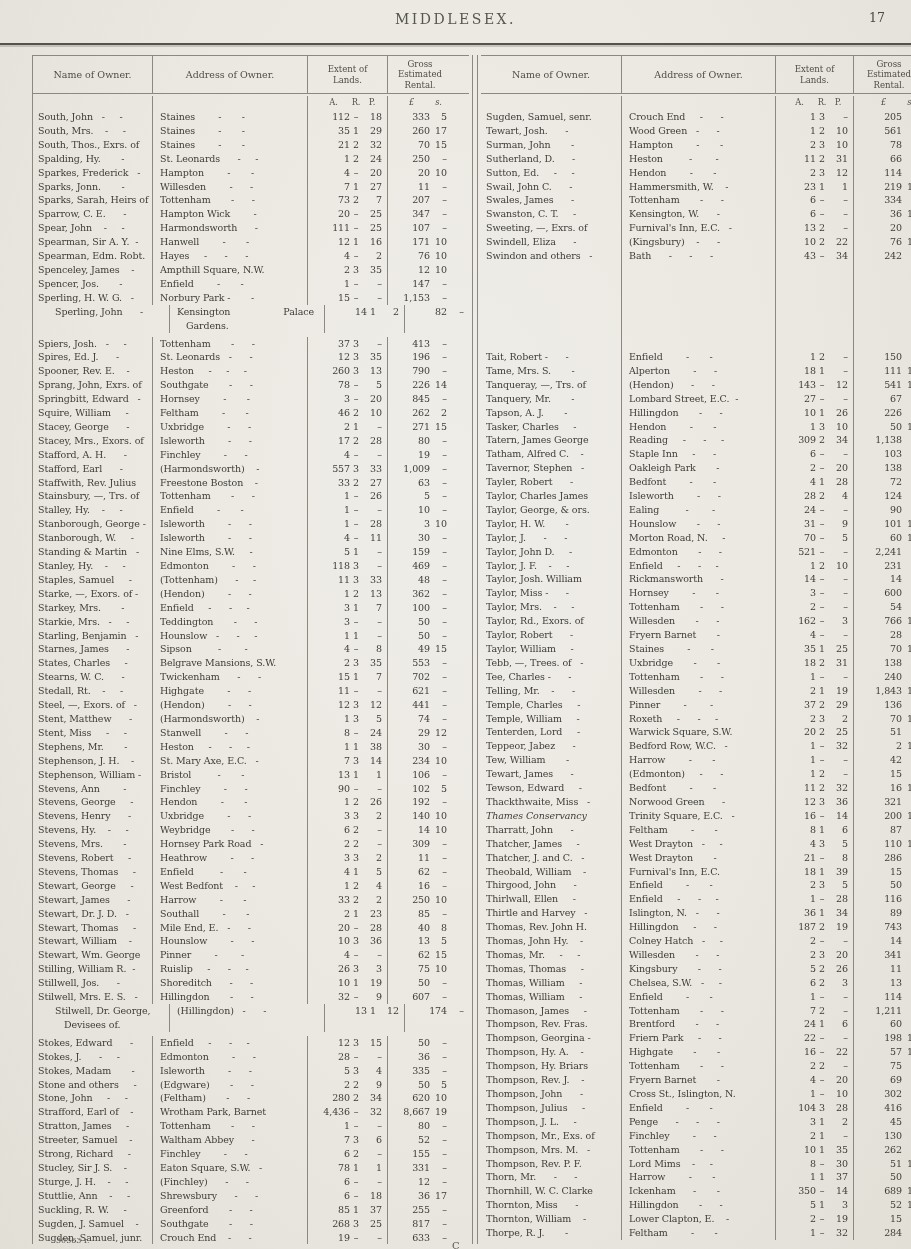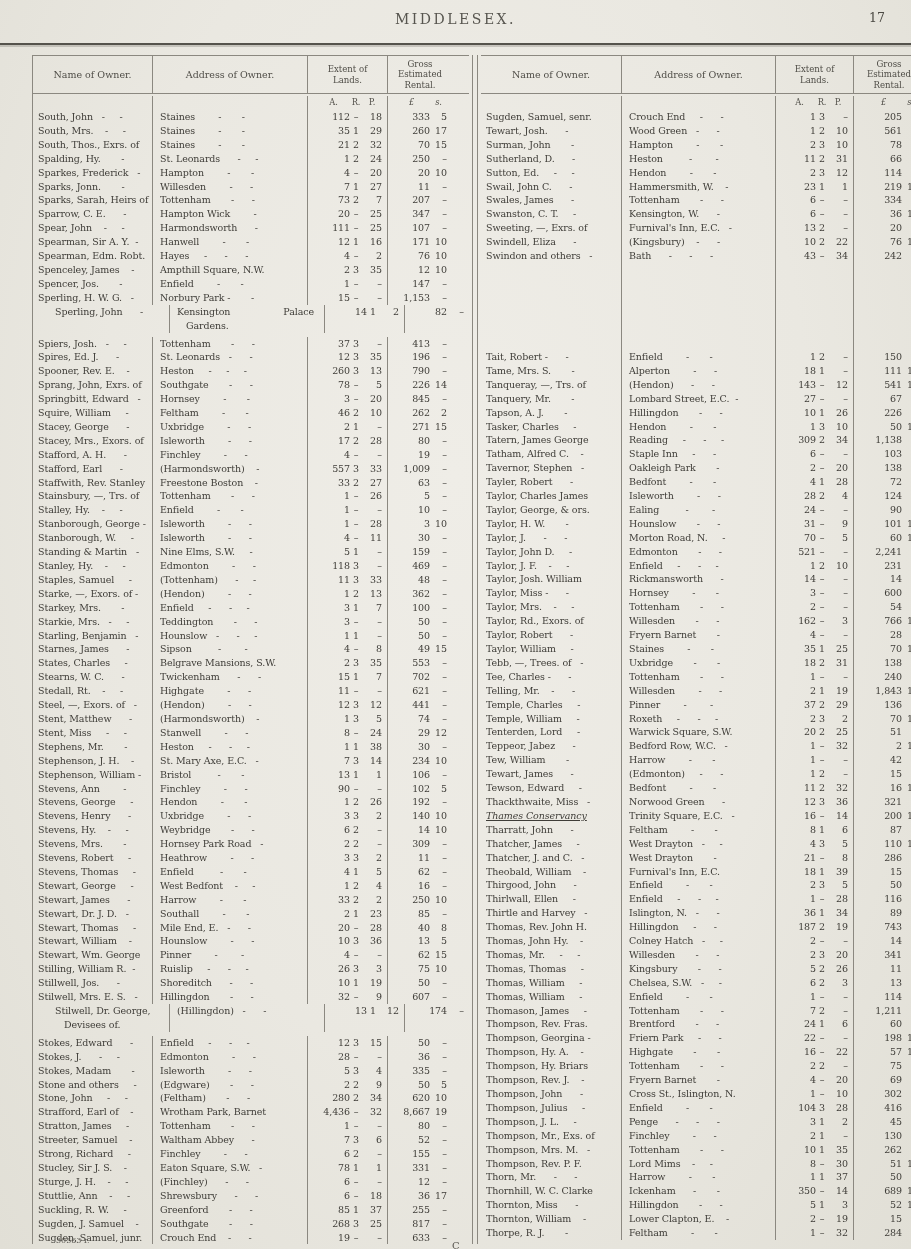--- a/index.html
+++ b/index.html
@@ -60,21 +60,21 @@
   .ea{display:inline-block;width:33px;text-align:right;}
   .er{display:inline-block;width:12px;text-align:center;}
   .ep{display:inline-block;width:20px;text-align:right;}
   .rcell-in{display:flex;justify-content:flex-end;padding-right:5px;}
   .rp{display:inline-block;width:37px;text-align:right;}
   .rs{display:inline-block;width:17px;text-align:right;}
   .urow .txt{font-size:8.3px;color:#53514b;}
   .urow .ea,.urow .er,.urow .ep{text-align:center;}
   .urow .rp,.urow .rs{text-align:center;font-style:italic;}
   .urow{height:16px;align-items:flex-end;}
-  .italic .cn .txt{font-style:italic;text-decoration:underline;}
+  .italic .cn .txt{font-style:italic;}
   .footer-left{position:absolute;top:1236px;left:56px;font-size:8px;color:#5a5852;text-align:right;}
   .footer-center{position:absolute;top:1240px;left:452px;font-size:10px;color:#5a5852;}
 </style>
 </head>
 <body>
 
 <div class="page">
   <div class="page-title">MIDDLESEX.</div>
   <div class="page-number">17</div>
   <div class="head-rule"></div>
@@ -451,21 +451,21 @@
             </div>
             <div class="cell ce">
               <div class="ecell-in txt"><span class="ea">557</span><span class="er">3</span><span class="ep">33</span></div>
             </div>
             <div class="cell cr">
               <div class="rcell-in txt"><span class="rp">1,009</span><span class="rs">–</span></div>
             </div>
           </div>
           <div class="row">
             <div class="cell cn">
-              <span class="txt">Staffwith, Rev. Stanley</span>
+              <span class="txt">Staffwith, Rev. Julius</span>
             </div>
             <div class="cell ca">
               <span class="txt">Freestone Boston    -</span>
             </div>
             <div class="cell ce">
               <div class="ecell-in txt"><span class="ea">33</span><span class="er">2</span><span class="ep">27</span></div>
             </div>
             <div class="cell cr">
               <div class="rcell-in txt"><span class="rp">63</span><span class="rs">–</span></div>
             </div>

